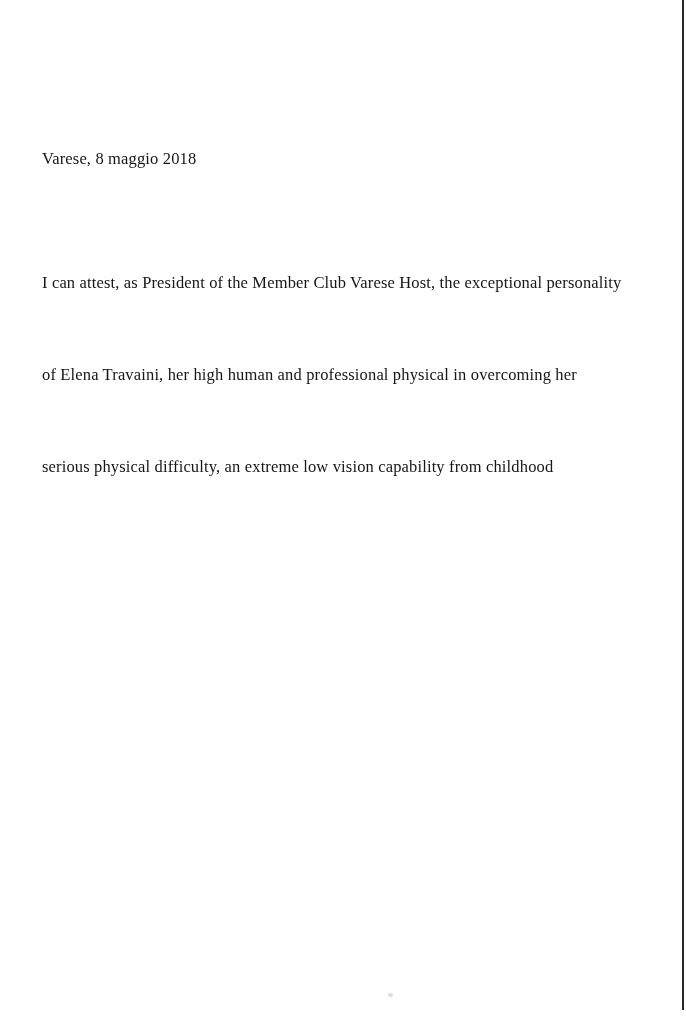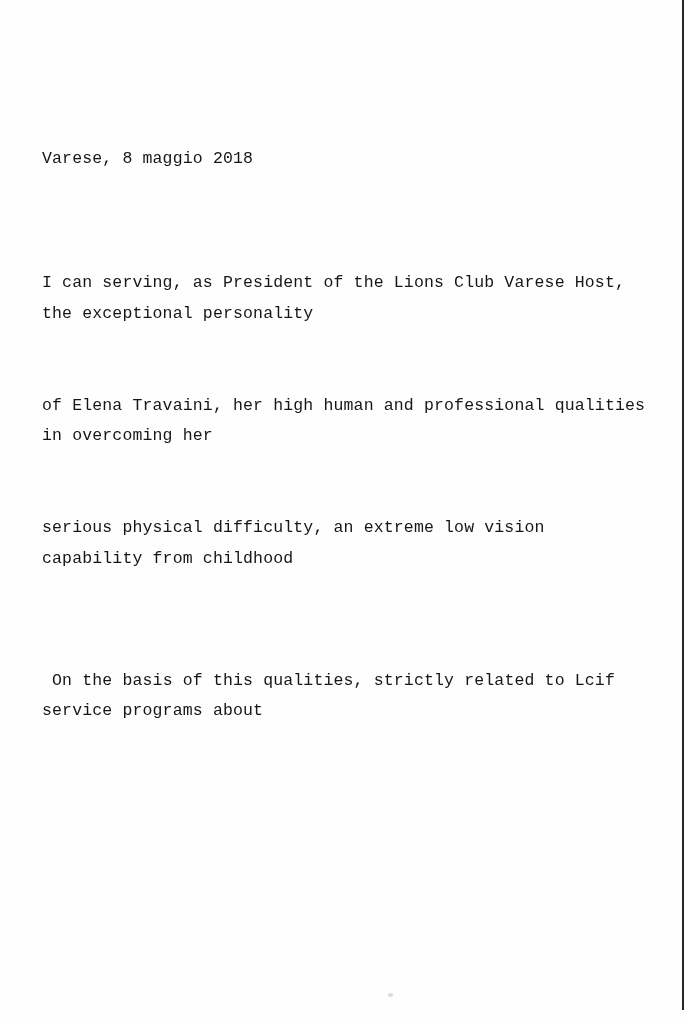--- a/index.html
+++ b/index.html
@@ -25,21 +25,20 @@
     line-height: 30.6px;
     letter-spacing: 0.15px;
     white-space: pre-wrap;
     -webkit-font-smoothing: antialiased;
   }
   .date-line {
     margin-bottom: 2px;
   }
   .text-line {
     min-height: 30.6px;
-    font-family: Liberation Mono, monospace;
   }
   .scan-edge-line {
     position: absolute;
     top: 0;
     left: 682px;
     width: 2px;
     height: 1010px;
     background: #262626;
   }
   .scan-speck {
@@ -54,25 +53,24 @@
 </style>
 </head>
 <body>
 
 <div class="page">
 
   <div class="letter-body">
 
     <div class="text-line date-line">Varese, 8 maggio 2018</div>
 
-    <div class="text-line">I can serving, as President of the Lions Club Varese Host, the exceptional personality</div>
-    <div class="text-line">of Elena Travaini, her high human and professional qualities in overcoming her</div>
+    <div class="text-line">I can attest, as President of the Member Club Varese Host, the exceptional personality</div>
+    <div class="text-line">of Elena Travaini, her high human and professional physical in overcoming her</div>
     <div class="text-line">serious physical difficulty, an extreme low vision capability from childhood</div>
 
-    <div class="text-line"> On the basis of this qualities, strictly related to Lcif service programs about</div>
     
     
     
     
     
 
     
     
 
   </div>

